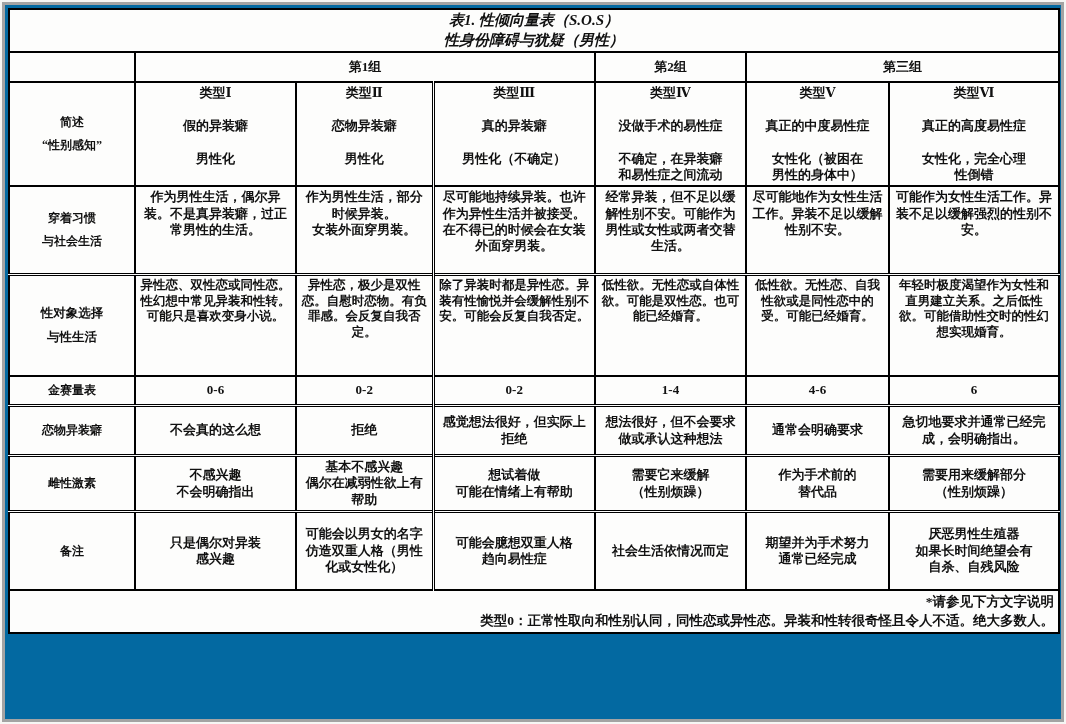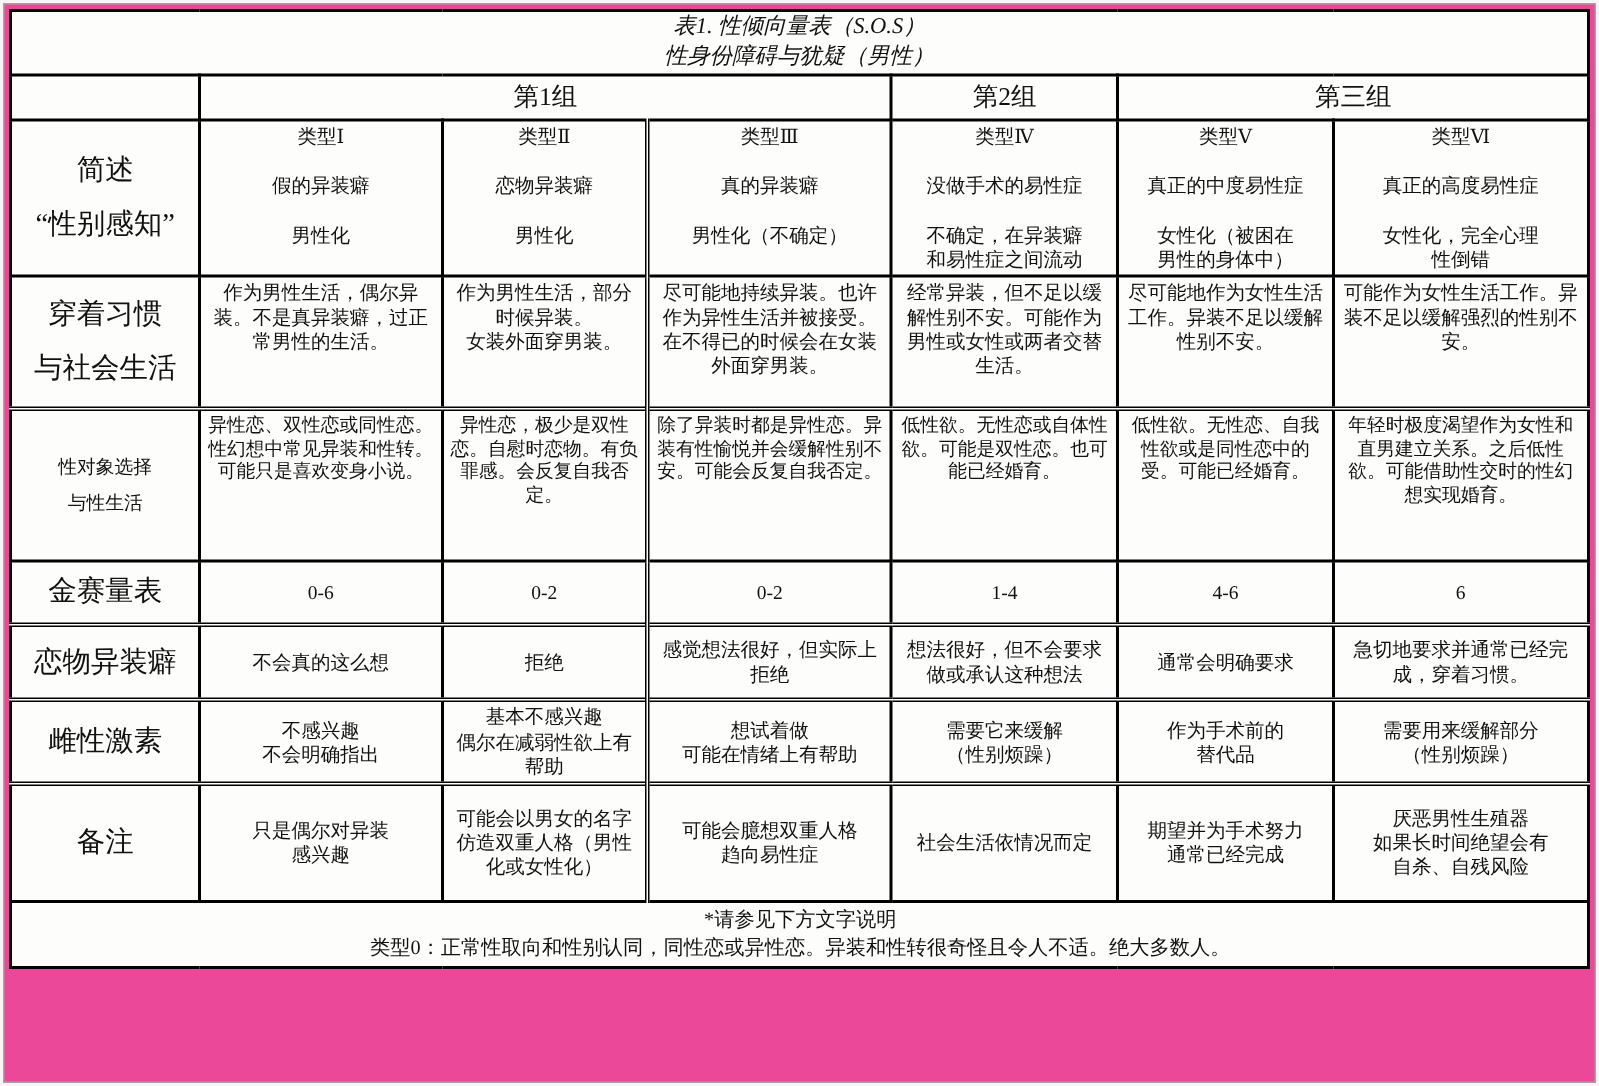--- a/index.html
+++ b/index.html
@@ -6,24 +6,25 @@
     margin: 0; padding: 0;
     width: 1066px; height: 724px;
     background: #f6f6f4;
     overflow: hidden;
     font-family: "Liberation Serif", "DejaVu Serif", serif;
     color: #111;
   }
   .frame {
     position: absolute;
     left: 2px; top: 2px; right: 2px; bottom: 2px;
-    border: 1px solid #a3a3a3;
+    border: 3px solid #a3a3a3;
     padding: 3px;
-    background: #ec4899;
+    background: #0369a1;
     box-sizing: border-box;
+    font-weight: bold;
   }
   table {
     width: 100%;
     border-collapse: collapse;
     table-layout: fixed;
     background: #fdfdfc;
   }
   td {
     border: 2px solid #000;
     padding: 2px 4px;
@@ -31,43 +32,43 @@
     vertical-align: middle;
     font-size: 13px;
     line-height: 1.26;
     white-space: pre-line;
     overflow: hidden;
     box-sizing: border-box;
   }
   
   .title-row td { height: 38px; font-style: italic; font-size: 15px; line-height: 1.3; padding: 1px; }
   
-  .group-row td { height: 30px; font-size: 17px; margin-left: 44px; }
+  .group-row td { height: 30px; font-size: 13px; margin-left: 44px; }
   
   .row-brief td          { height: 96px; vertical-align: top; }
   .row-dressing td       { height: 88px;  vertical-align: top; }
   .row-sex-object td     { height: 102px; vertical-align: top; font-size: 12.5px; text-align: center; }
   .row-kinsey td         { height: 26px; }
   .row-conversion td     { height: 50px; }
   .row-estrogen td       { height: 46px; }
   .row-psychotherapy td  { height: 49px; }
   .row-remarks td        { height: 78px; }
   .rowhead {
     vertical-align: middle !important;
-    font-size: 19px;
+    font-size: 12px;
     line-height: 1.9;
   }
   
   .row-sex-object td, .row-conversion td, .row-estrogen td,
   .row-psychotherapy td, .row-remarks td { border-top: 3px double #000; }
   .body-row td:nth-child(4) { border-left: 3px double #000; }
   
   .footer-row td {
     height: 40px;
-    text-align: center;
+    text-align: right;
     vertical-align: middle;
     font-size: 13.5px;
     line-height: 1.4;
     padding-left: 5px;
   }
 </style>
 </head>
 <body>
 
 <div class="frame">
@@ -160,21 +161,21 @@
           <td>4-6</td>
           <td>6</td>
         </tr>
         <tr class="body-row row-conversion">
           <td class="rowhead">恋物异装癖</td>
           <td>不会真的这么想</td>
           <td>拒绝</td>
           <td>感觉想法很好，但实际上拒绝</td>
           <td>想法很好，但不会要求做或承认这种想法</td>
           <td>通常会明确要求</td>
-          <td>急切地要求并通常已经完成，穿着习惯。</td>
+          <td>急切地要求并通常已经完成，会明确指出。</td>
         </tr>
         <tr class="body-row row-estrogen">
           <td class="rowhead">雌性激素</td>
           <td>不感兴趣
 不会明确指出</td>
           <td>基本不感兴趣
 偶尔在减弱性欲上有帮助</td>
           <td>想试着做
 可能在情绪上有帮助</td>
           <td>需要它来缓解

